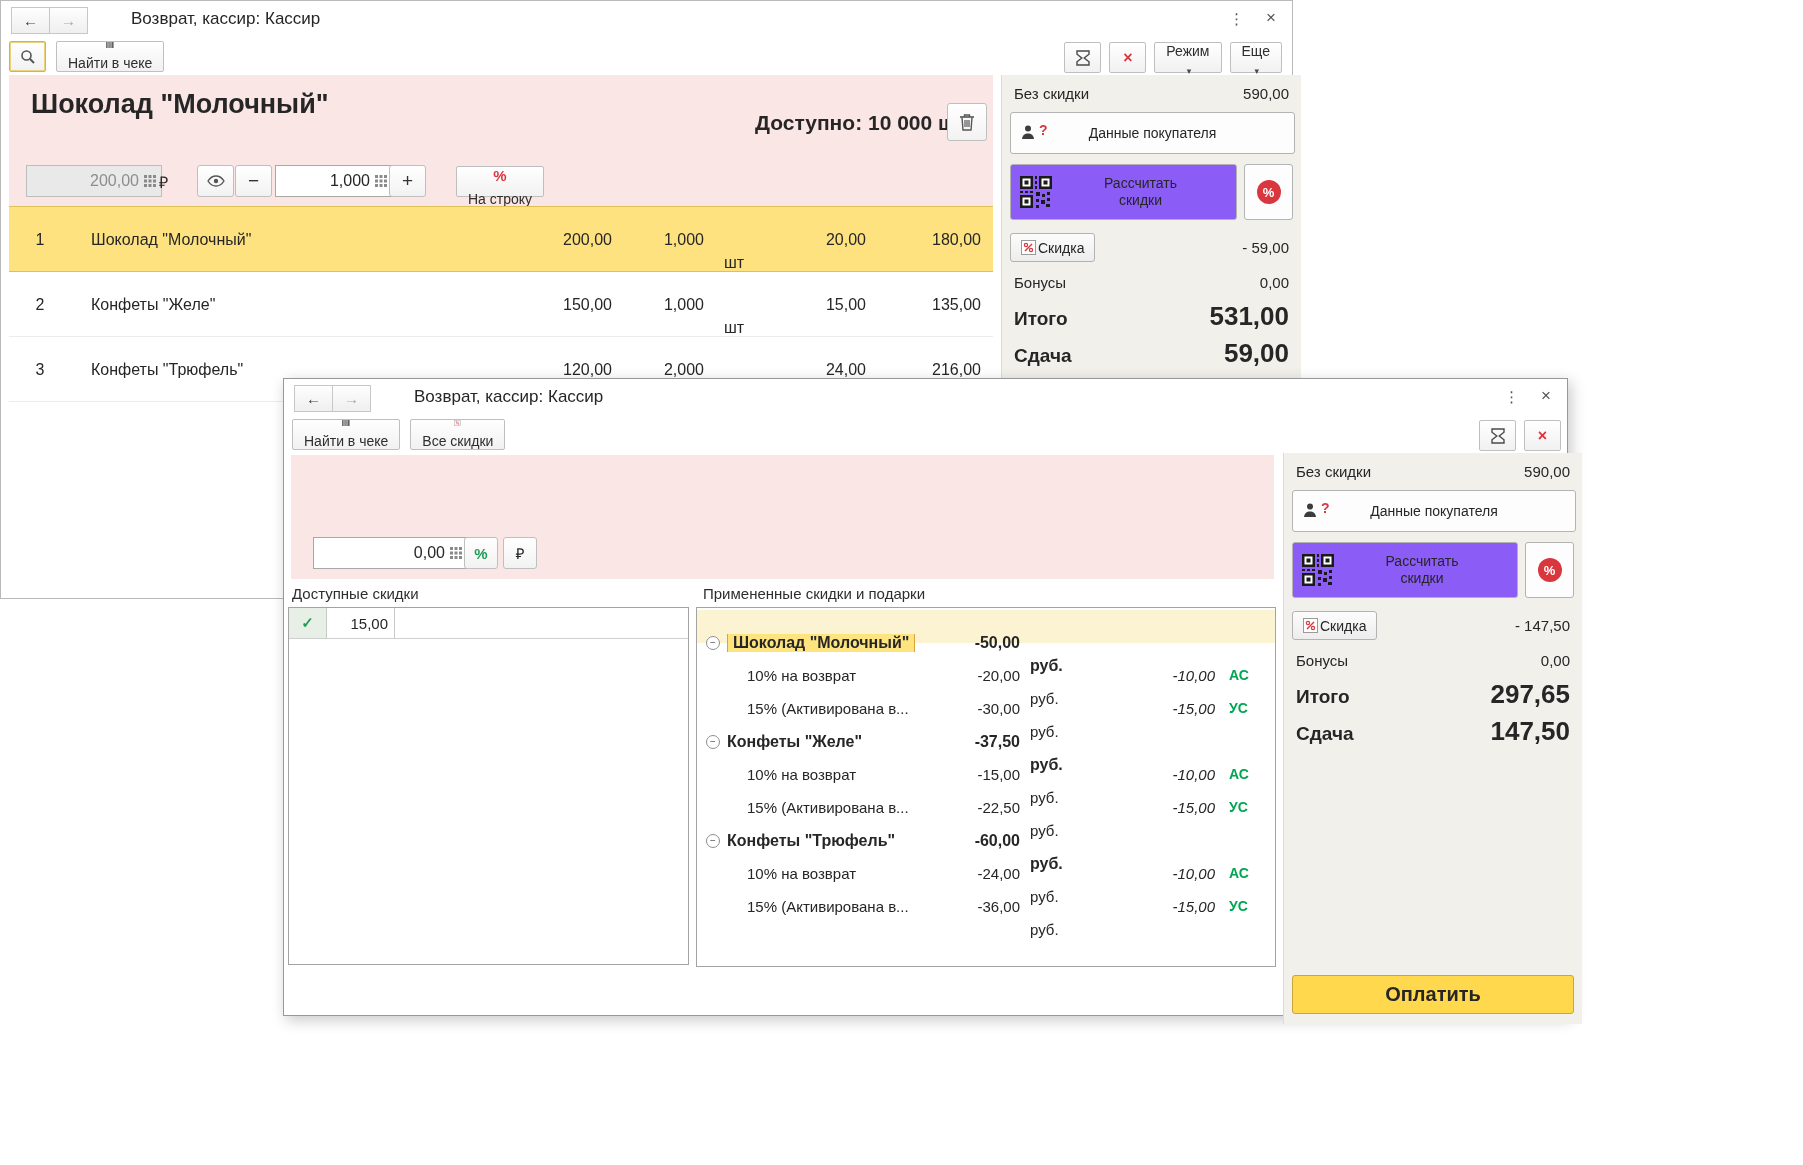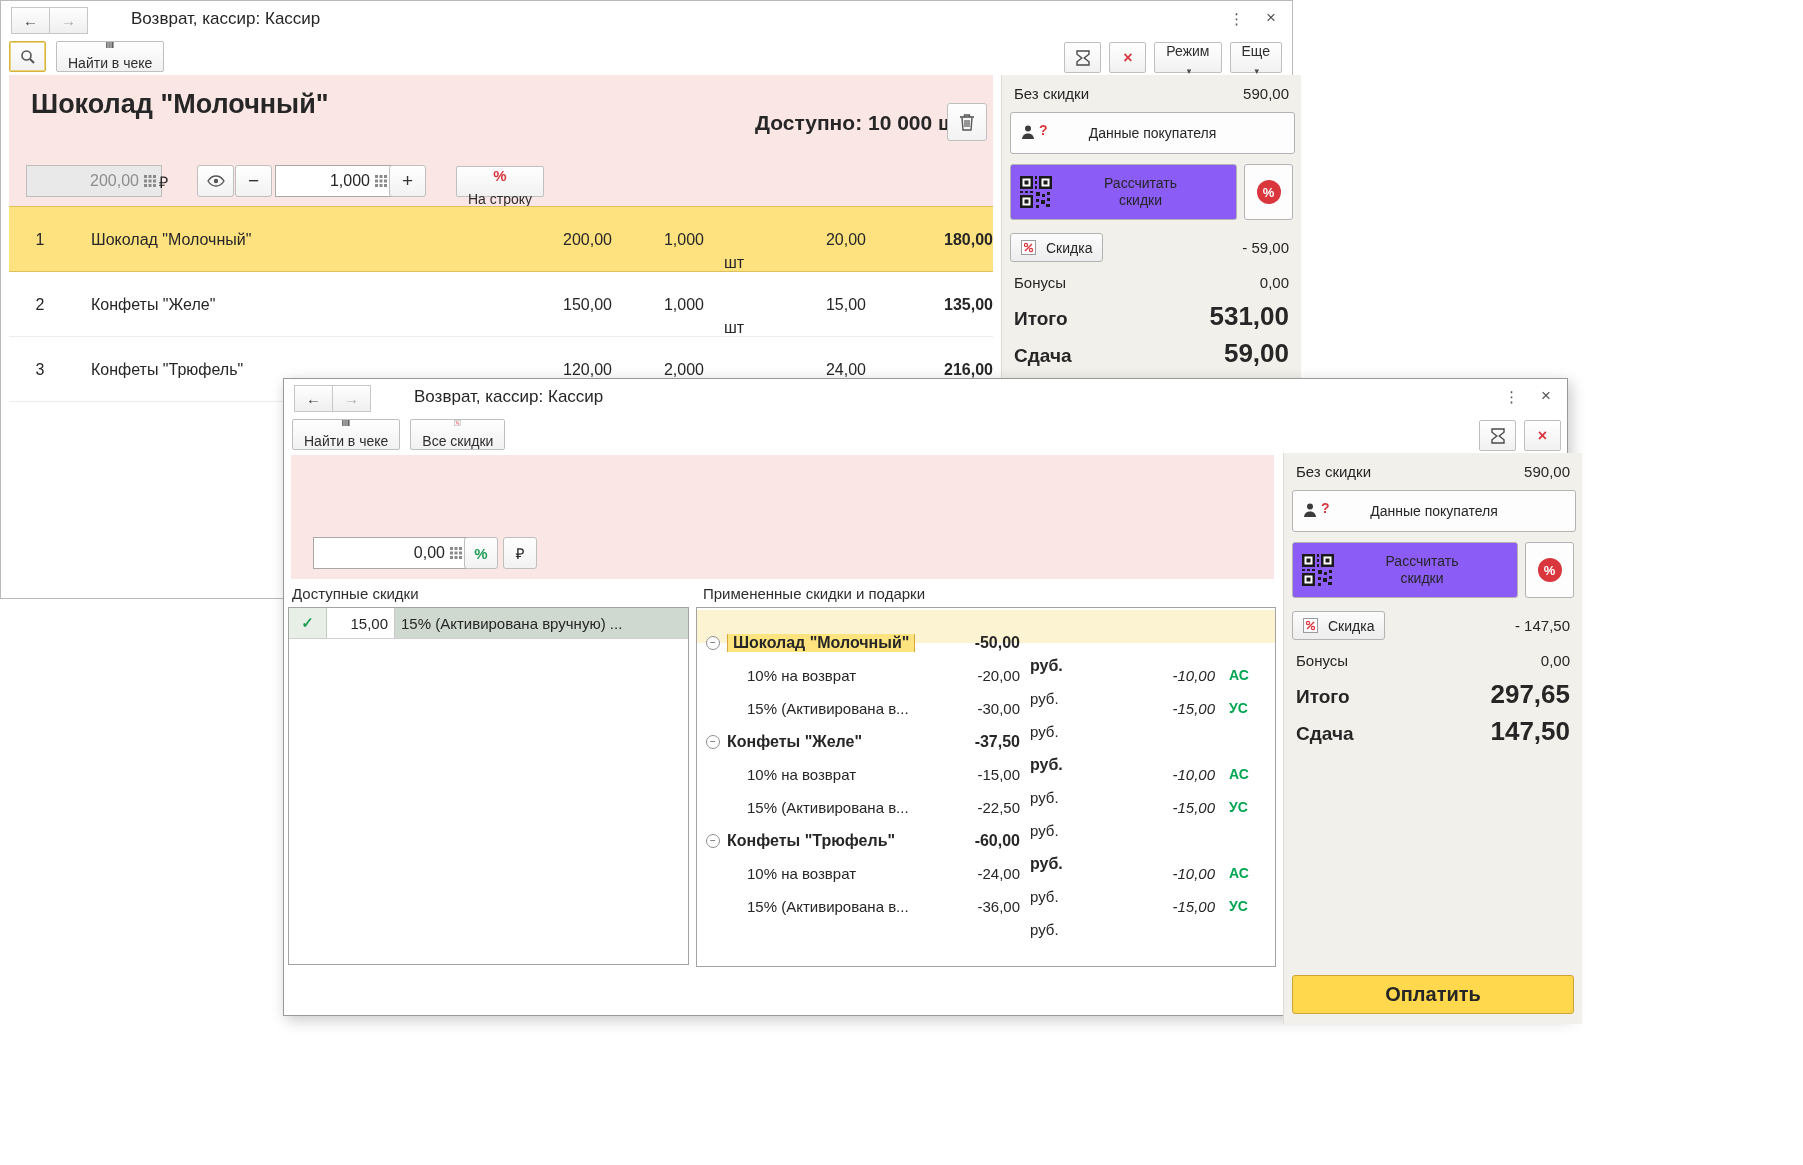--- a/index.html
+++ b/index.html
@@ -56,21 +56,21 @@
 
   
   .rtable{position:absolute;left:8px;top:205px;width:984px;font-size:16px;}
   .rrow{display:grid;grid-template-columns:62px 430px 115px 92px 62px 100px 123px;
         align-items:center;height:64px;border-bottom:1px solid #ececec;background:#fff;}
   .rrow.sel{background:#fde27f;border-top:1px solid #dcc258;border-bottom:1px solid #dcc258;}
   .rrow .num{text-align:center;}
   .rrow .pname{padding-left:20px;}
   .r{text-align:right;padding-right:4px;}
   .rrow .unit{padding-left:16px;}
-  .rrow .tot{text-align:right;padding-right:0;font-weight:bold;}
+  .rrow .tot{text-align:right;padding-right:12px;font-weight:normal;}
 
   
   .sumpanel{position:absolute;background:#f2f0eb;border-left:1px solid #dedbd4;padding:10px 8px 0;}
   #bw-sum{left:1000px;top:74px;width:283px;height:522px;}
   #fw-sum{left:999px;top:74px;width:282px;height:561px;}
   .srow{display:flex;justify-content:space-between;align-items:center;margin:0 4px 10px;font-size:15px;}
   .bigbtn{position:relative;width:100%;height:40px;background:#fdfdfd;border:1px solid #b3b3b3;border-radius:3px;
           display:flex;align-items:center;justify-content:center;font-size:14px;}
   .perswrap{position:absolute;left:10px;top:11px;display:flex;align-items:flex-start;gap:2px;}
   .qmark{color:#d9363e;font-weight:bold;font-size:14px;line-height:12px;}
@@ -78,21 +78,21 @@
   .calcbtn{flex:1;height:54px;background:#8b5cf6;border:1px solid #b3b3b3;border-radius:3px;position:relative;
            display:flex;align-items:center;justify-content:center;text-align:center;font-size:14px;line-height:17px;}
   .calcbtn svg{position:absolute;left:9px;top:11px;}
   .calcbtn .lbl{margin-left:34px;width:110px;}
   .pctbtn{width:47px;height:54px;background:#fdfdfd;border:1px solid #b3b3b3;border-radius:3px;
           display:flex;align-items:center;justify-content:center;}
   .redcirc{width:24px;height:24px;border-radius:50%;background:#d9363e;color:#fff;font-size:13px;font-weight:bold;
            display:flex;align-items:center;justify-content:center;}
   .skrow{display:flex;justify-content:space-between;align-items:center;margin:0 0 12px;}
   .skbtn{height:27px;padding:0 10px;border:1px solid #b3b3b3;border-radius:3px;
-         background:linear-gradient(#fcfcfc,#ededed);display:flex;align-items:center;gap:10px;font-size:14px;}
+         background:linear-gradient(#fcfcfc,#ededed);display:flex;align-items:center;gap:2px;font-size:14px;}
   .skval{font-size:15px;margin-right:4px;}
   .totrow{display:flex;justify-content:space-between;align-items:baseline;margin:2px 4px 6px;}
   .totlbl{font-size:19px;font-weight:bold;}
   .totval{font-size:26px;font-weight:bold;}
   .paybtn{position:absolute;left:8px;right:8px;bottom:10px;height:37px;background:#ffd84e;border:1px solid #cda43a;
           border-radius:3px;display:flex;align-items:center;justify-content:center;font-size:20px;font-weight:bold;}
 
   
   #fw-pink{left:7px;top:76px;width:983px;height:124px;}
   #fw-title{position:absolute;left:22px;top:20px;font-size:26px;font-weight:bold;}
@@ -424,21 +424,20 @@
 
   <div class="plabel" id="fw-av-label">Доступные скидки</div>
   <div class="plabel" id="fw-ap-label">Примененные скидки и подарки</div>
 
   <div class="panel" id="fw-av">
     <div class="avrow">
       <div class="av-check">
           <span>✓</span>
         </div>
       <div class="av-val">15,00</div>
-      <div class="av-name">15% (Активирована вручную) ...</div>
     </div>
   </div>
 
   <div class="panel" id="fw-ap">
 
     <div class="arow grp sel">
       <span class="exp">−</span>
       <div class="aname"><span class="hl">Шоколад "Молочный"</span></div>
       <div class="amt">-50,00</div>
       <div class="unit">руб.</div>

